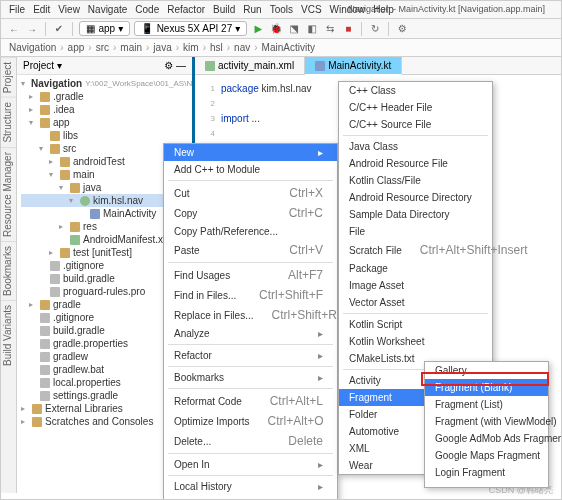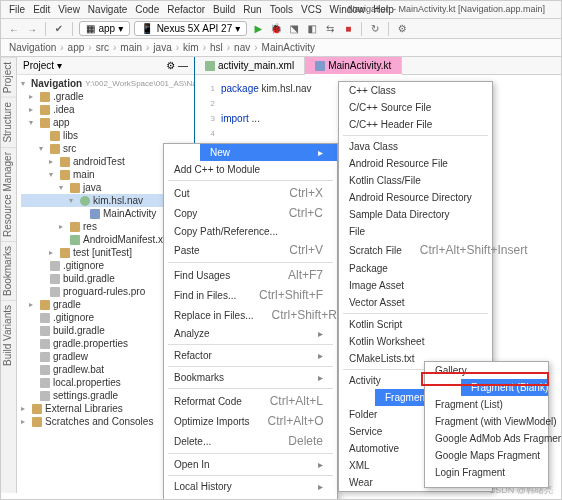--- a/index.html
+++ b/index.html
@@ -10,48 +10,48 @@
 .tb-btn { width:14px; height:14px; display:flex; align-items:center; justify-content:center; color:#666; }
 .sep { width:1px; height:14px; background:#ccc; margin:0 2px; }
 .combo { border:1px solid #bbb; border-radius:3px; padding:1px 6px; background:#fff; display:flex; align-items:center; gap:3px; font-size:9px; }
 .run-arrow { color:#3a3; font-size:10px; }
 .breadcrumb { display:flex; gap:4px; padding:3px 8px; border-bottom:1px solid #d0d0d0; background:#fbfbfb; font-size:9px; color:#555; align-items:center; }
 .breadcrumb .sep2 { color:#aaa; }
 .title-right { position:absolute; top:3px; right:16px; font-size:9px; color:#555; }
 .main { display:flex; height:calc(100% - 62px); }
 .leftrails { display:flex; flex-direction:column; width:16px; border-right:1px solid #d0d0d0; background:#f2f2f2; font-size:8px; color:#666; }
 .leftrails span { writing-mode:vertical-rl; transform:rotate(180deg); padding:4px 1px; border-bottom:1px solid #ddd; }
-.sidebar { width:178px; border-right:1px solid #0369a1; background:#fff; overflow:hidden; }
+.sidebar { width:178px; border-right:3px solid #0369a1; background:#fff; overflow:hidden; }
 .side-head { display:flex; justify-content:space-between; padding:3px 6px; border-bottom:1px solid #e0e0e0; background:#f7f7f7; font-size:9px; }
 .tree { padding:2px 4px; }
 .tree .row { display:flex; align-items:center; gap:3px; padding:1px 0; white-space:nowrap; color:#333; }
 .tree .ind1 { padding-left:8px; } .tree .ind2 { padding-left:18px; } .tree .ind3 { padding-left:28px; } .tree .ind4 { padding-left:38px; } .tree .ind5 { padding-left:48px; } .tree .ind6 { padding-left:58px; }
 .ic { width:10px; height:10px; display:inline-block; }
 .ic-folder { background:#d0a860; border-radius:1px; }
 .ic-pkg { background:#8fbf8f; border-radius:50%; }
 .ic-kt { background:#7f9acb; border-radius:1px; }
 .ic-file { background:#bbb; border-radius:1px; }
 .ic-xml { background:#8fbf8f; border-radius:1px; }
 .sel { background:#c9def5; }
 .tw { color:#999; font-size:8px; width:8px; }
 .editor { flex:1; background:#fff; position:relative; }
 .tabs { display:flex; border-bottom:1px solid #d0d0d0; background:#f7f7f7; }
 .tab { padding:3px 10px; border-right:1px solid #d0d0d0; font-size:9px; display:flex; align-items:center; gap:3px; }
-.tab.active { background:#f9a8d4; border-bottom:1px solid #fff; margin-bottom:-1px; }
+.tab.active { background:#7dd3fc; border-bottom:1px solid #fff; margin-bottom:-1px; }
 .code { padding:6px 8px; font-family:"Consolas",monospace; font-size:10px; line-height:15px; color:#333; }
 .code .ln { display:flex; }
 .code .num { width:18px; color:#aaa; text-align:right; padding-right:6px; font-size:8px; }
 .kw { color:#0033b3; } .fn { color:#7a5f00; font-style:italic; }
 
 .ctx { position:absolute; background:#fff; border:1px solid #aaa; box-shadow:2px 2px 6px rgba(0,0,0,0.25); z-index:10; }
 .ctx .item { display:flex; justify-content:space-between; align-items:center; padding:3px 14px 3px 10px; font-size:10px; color:#333; gap:18px; white-space:nowrap; }
 .ctx .item .sc { color:#888; font-size:12px; }
 .ctx .item .arr { color:#888; }
 .ctx .div { height:1px; background:#ddd; margin:2px 4px; }
-.ctx .hl { background:#3b82f6; color:#fff;margin-left:36px; }
+.ctx .hl { background:#3b82f6; color:#fff; }
 .ctx .hl .sc, .ctx .hl .arr { color:#fff; }
 .menu1 { top:142px; left:162px; width:175px; }
 .menu2 { top:80px; left:337px; width:155px; }
 .menu3 { top:360px; left:423px; width:125px; }
 .redbox { position:absolute; top:371px; left:420px; width:128px; height:14px; border:2px solid #d22; z-index:20; pointer-events:none; }
 .watermark { position:absolute; bottom:2px; right:8px; font-size:9px; color:#bbb; }
 </style>
 </head>
 <body>
 
@@ -405,25 +405,25 @@
       <span>Compare With...</span>
       <span class="sc">Ctrl+D</span>
     </div>
   </div>
 <div class="ctx menu2" id="m2">
     <div class="item">
       <span>C++ Class</span>
       <span></span>
     </div>
     <div class="item">
+      <span>C/C++ Header File</span>
+      <span></span>
+    </div>
+    <div class="item">
       <span>C/C++ Source File</span>
-      <span></span>
-    </div>
-    <div class="item">
-      <span>C/C++ Header File</span>
       <span></span>
     </div>
     <div class="div"></div>
     <div class="item">
       <span>Java Class</span>
       <span></span>
     </div>
     <div class="item">
       <span>Android Resource File</span>
       <span></span>
@@ -480,24 +480,20 @@
     </div>
     <div class="item hl">
       <span>Fragment</span>
       <span class="arr">▸</span>
     </div>
     <div class="item">
       <span>Folder</span>
       <span class="arr">▸</span>
     </div>
     <div class="item">
-      <span>Service</span>
-      <span class="arr">▸</span>
-    </div>
-    <div class="item">
       <span>Automotive</span>
       <span class="arr">▸</span>
     </div>
     <div class="item">
       <span>XML</span>
       <span class="arr">▸</span>
     </div>
     <div class="item">
       <span>Wear</span>
       <span class="arr">▸</span>

